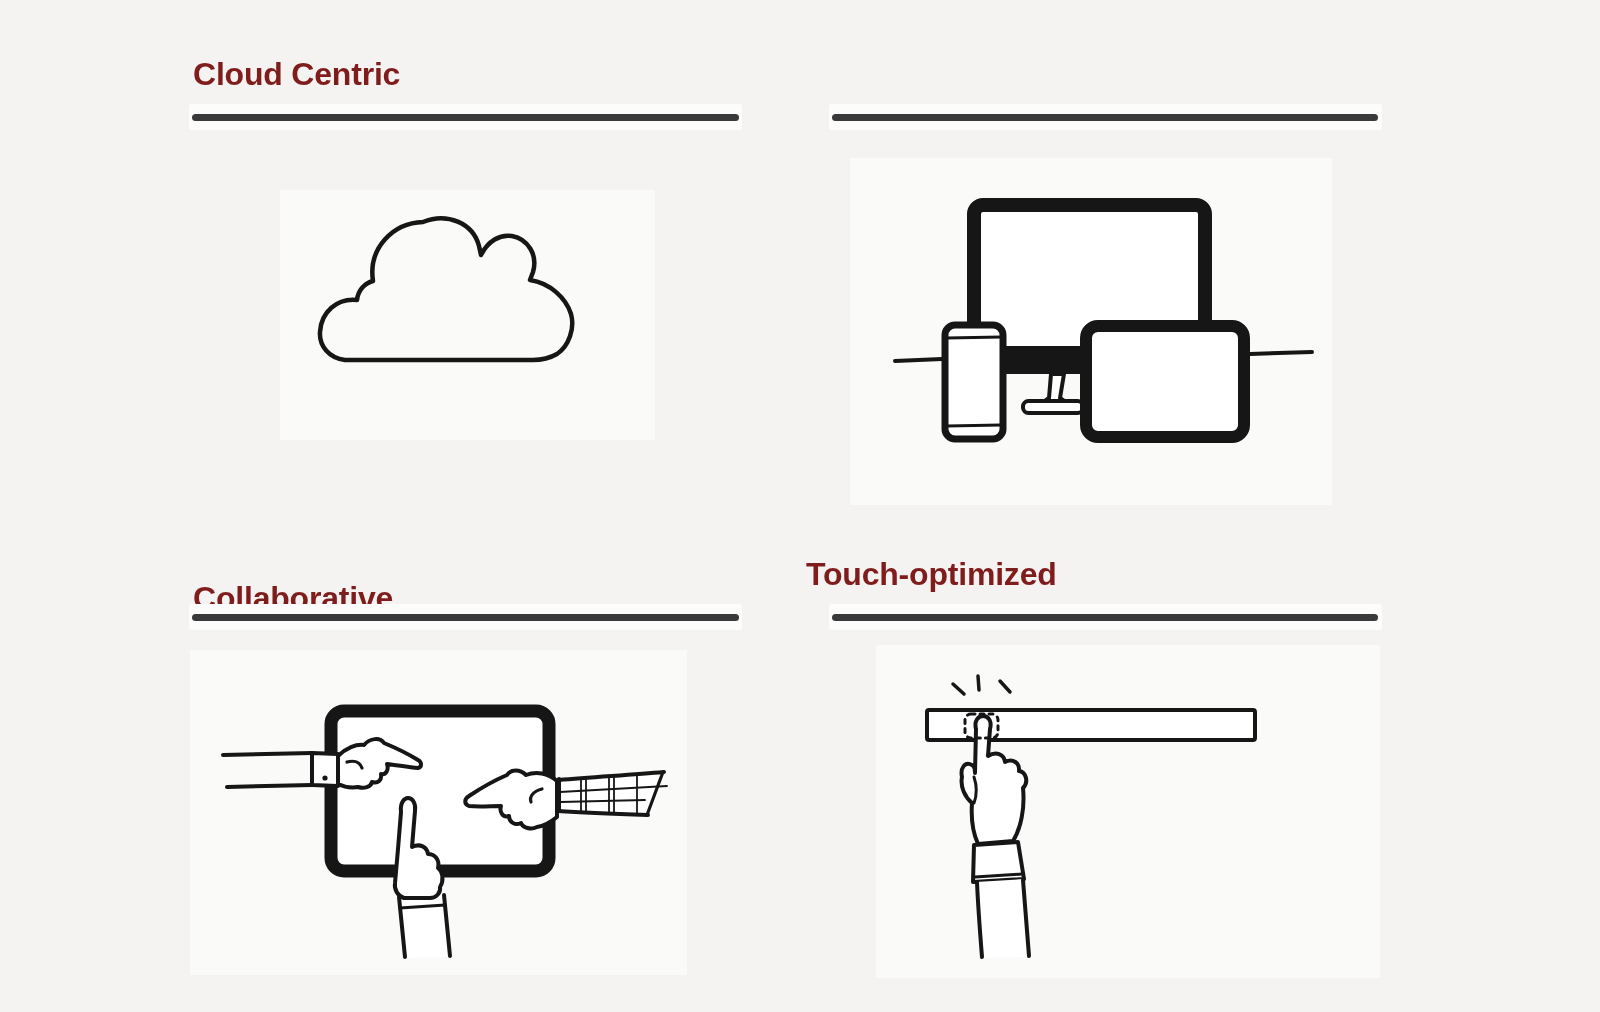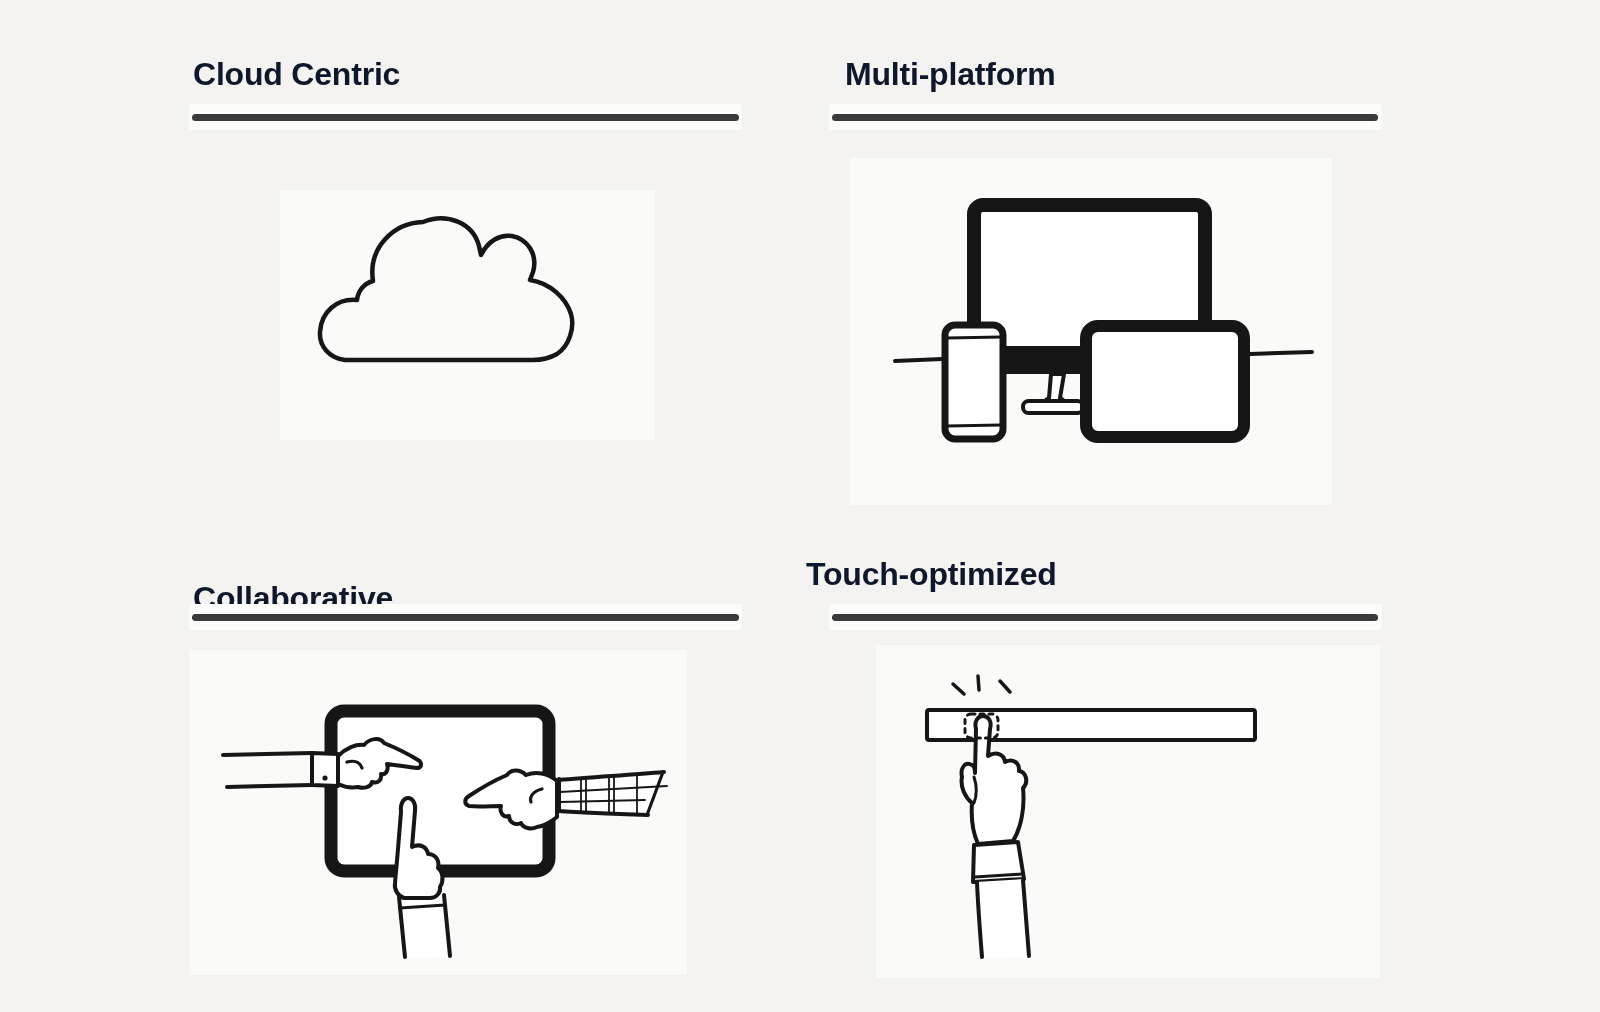--- a/index.html
+++ b/index.html
@@ -8,21 +8,21 @@
     width: 1600px;
     height: 1012px;
     background: #f4f3f1;
     font-family: "Liberation Sans", sans-serif;
     overflow: hidden;
   }
   .feature-title {
     position: absolute;
     font-size: 32px;
     font-weight: 700;
-    color: #0f172a;
+    color: #7f1d1d;
     letter-spacing: -0.2px;
     white-space: nowrap;
     line-height: 32px;
   }
   .rule-band {
     position: absolute;
     height: 26px;
     background: #fcfcfa;
     border-radius: 3px;
   }
@@ -41,21 +41,20 @@
   .ink-fill { stroke: #161616; stroke-linecap: round; stroke-linejoin: round; fill: #ffffff; }
   .solid { fill: #161616; stroke: none; }
   .whitefill { fill: #ffffff; stroke: none; }
 </style>
 </head>
 <body>
 
 <div class="canvas">
 
   <div class="feature-title" style="left:193px; top:58px;">Cloud Centric</div>
-  <div class="feature-title" style="left:845px; top:58px;">Multi-platform</div>
   <div class="feature-title" style="left:193px; top:558px;margin-top:24px;">Collaborative</div>
   <div class="feature-title" style="left:806px; top:558px;">Touch-optimized</div>
 
   <div class="rule-band" style="left:189px; top:104px; width:553px;"></div>
   <div class="rule" style="left:192px; top:114px; width:547px;"></div>
 
   <div class="rule-band" style="left:829px; top:104px; width:553px;"></div>
   <div class="rule" style="left:832px; top:114px; width:546px;"></div>
 
   <div class="rule-band" style="left:189px; top:604px; width:553px;"></div>

